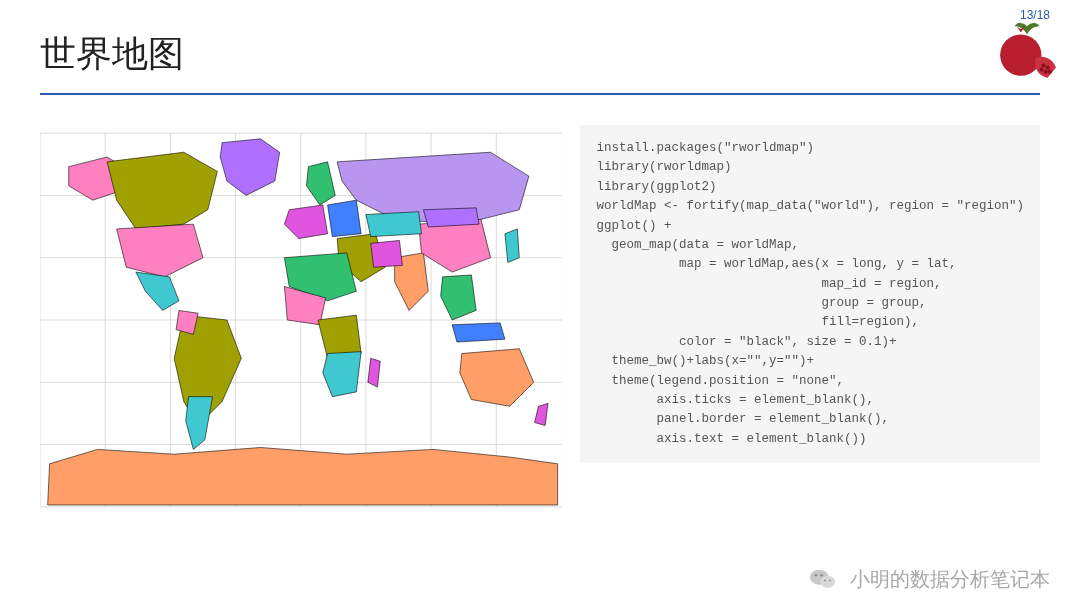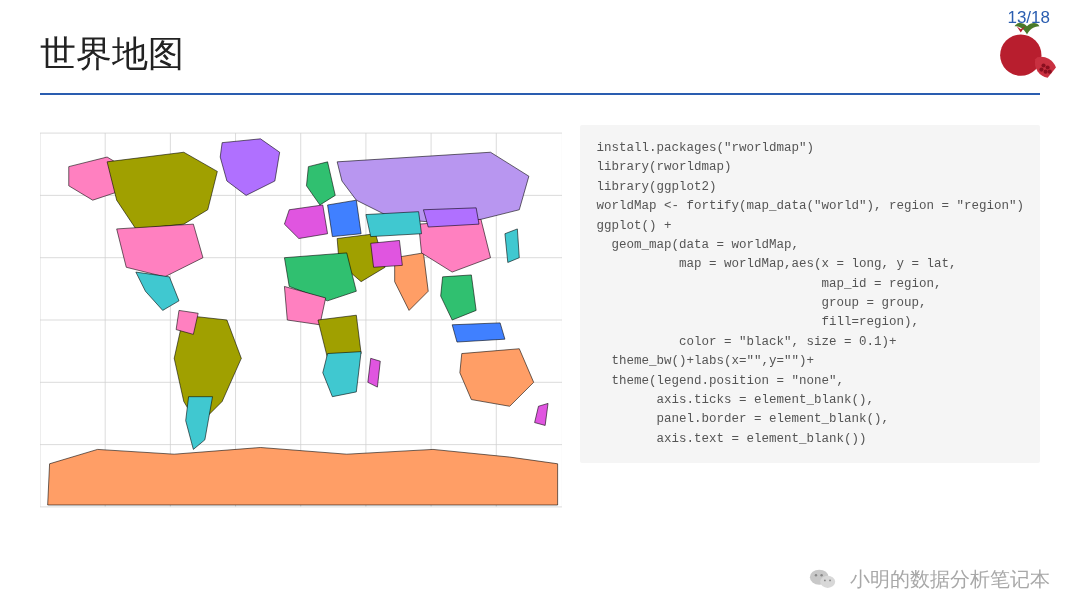--- a/index.html
+++ b/index.html
@@ -14,21 +14,21 @@
   .slide {
     width: 100%;
     height: 100%;
     padding: 20px 40px 40px 40px;
     position: relative;
   }
   .page-num {
     position: absolute;
     top: 8px;
     right: 30px;
-    font-size: 17px;
+    font-size: 12px;
     color: #2a5db0;
     text-align: center;
   }
   .logo {
     position: absolute;
     top: 20px;
     right: 22px;
     width: 62px;
     height: 62px;
   }

